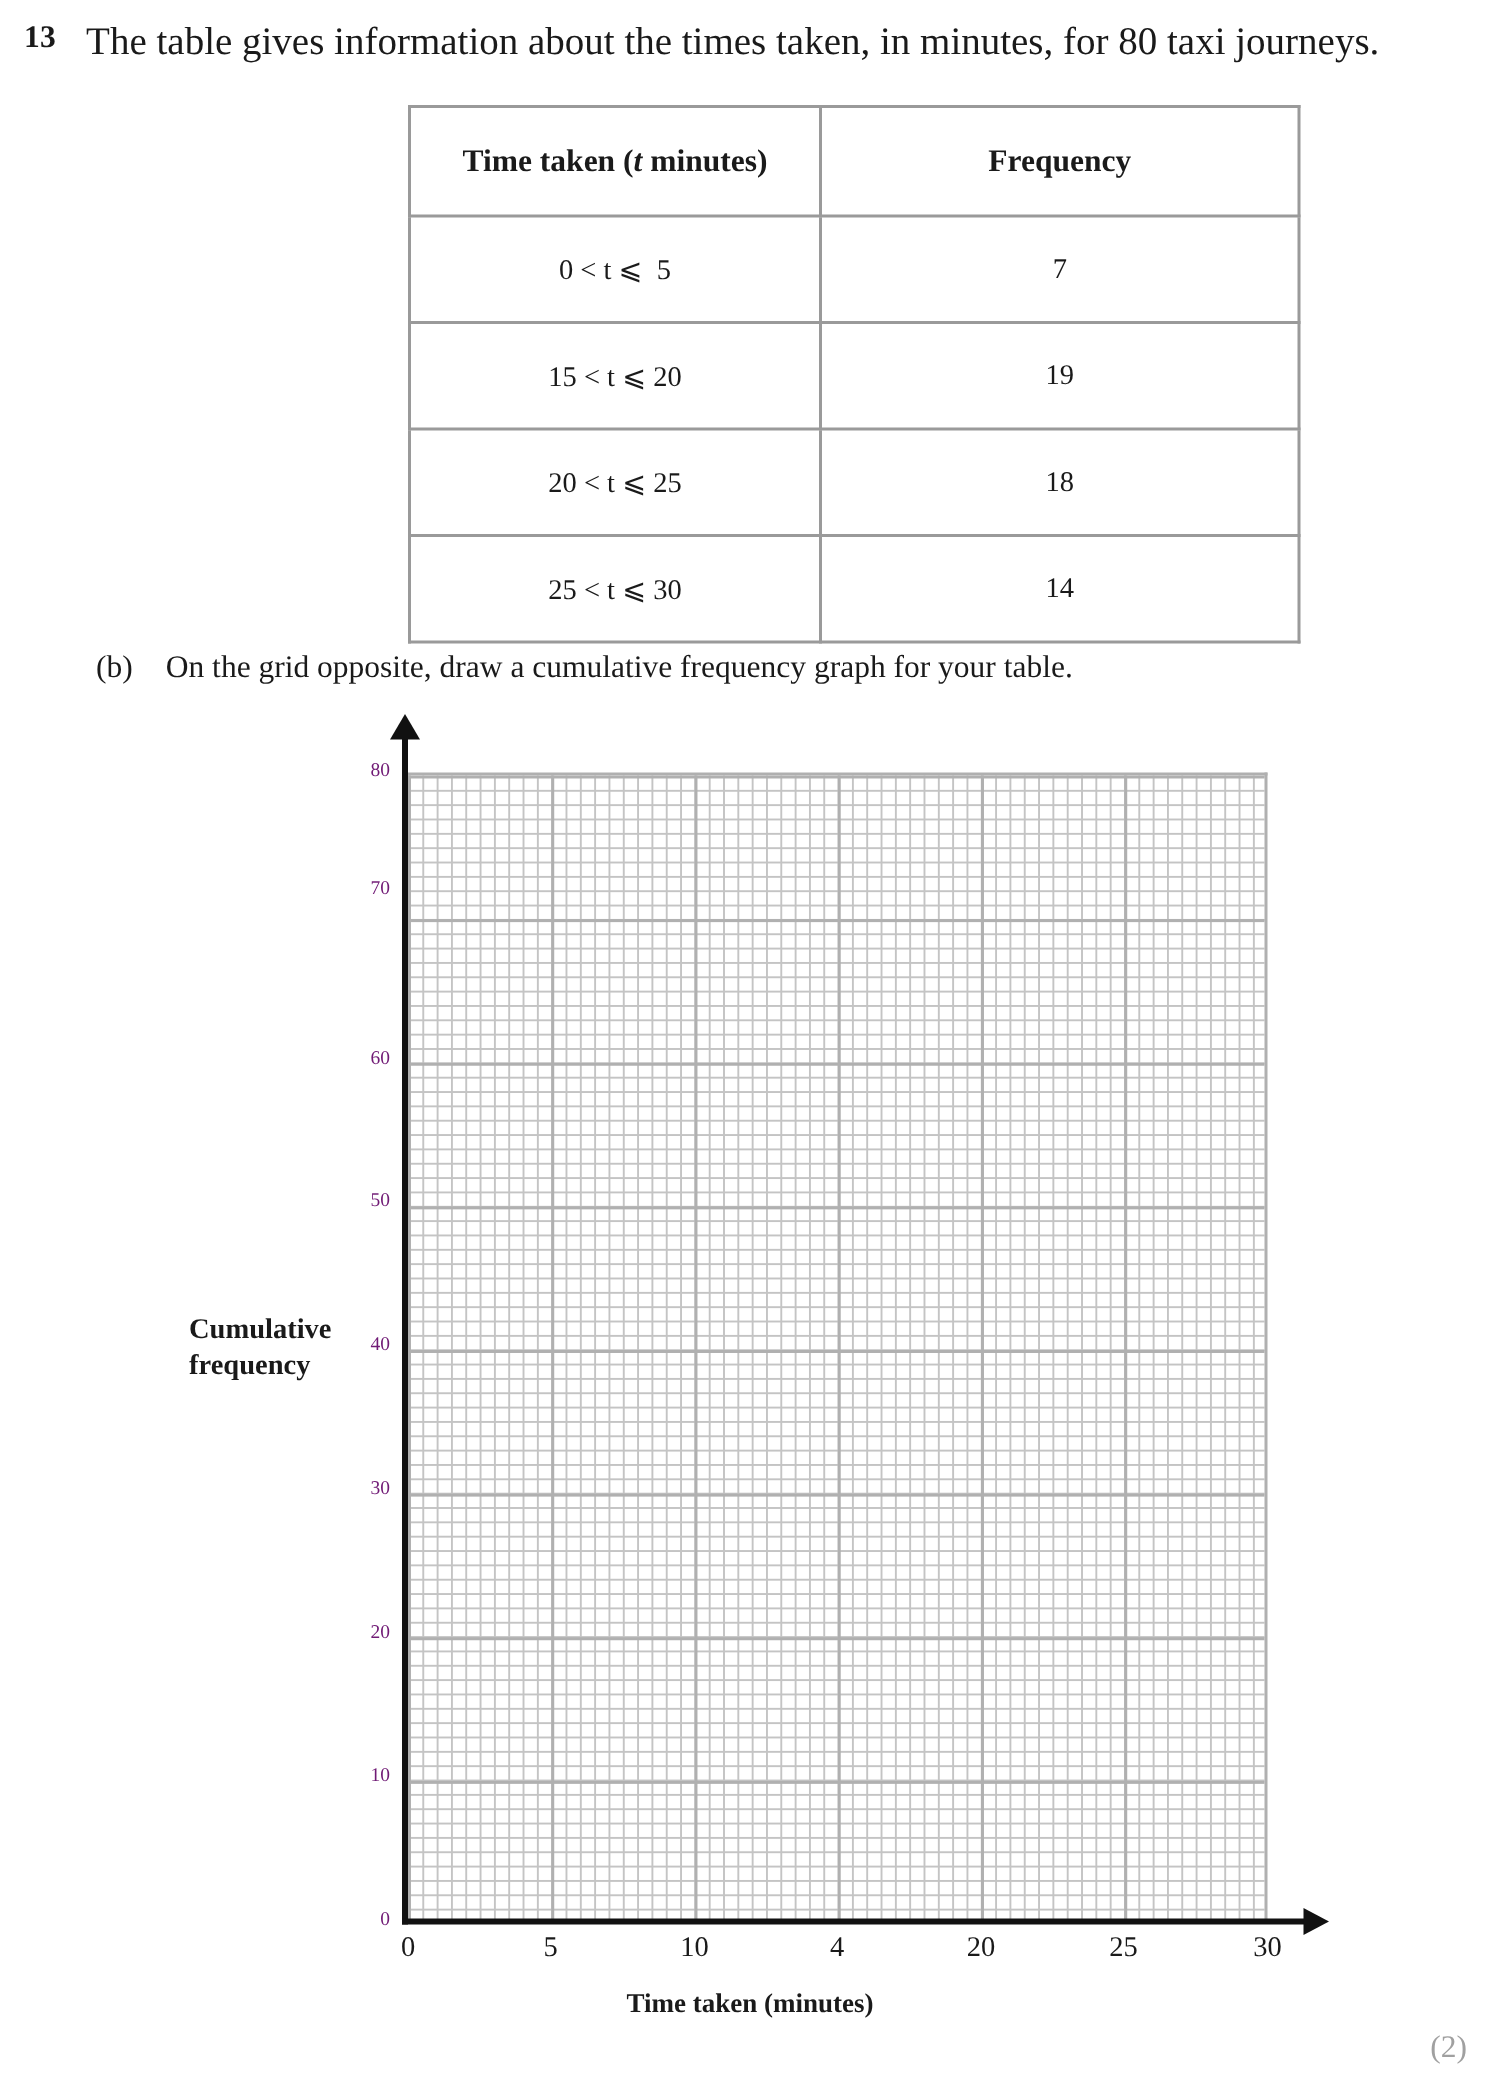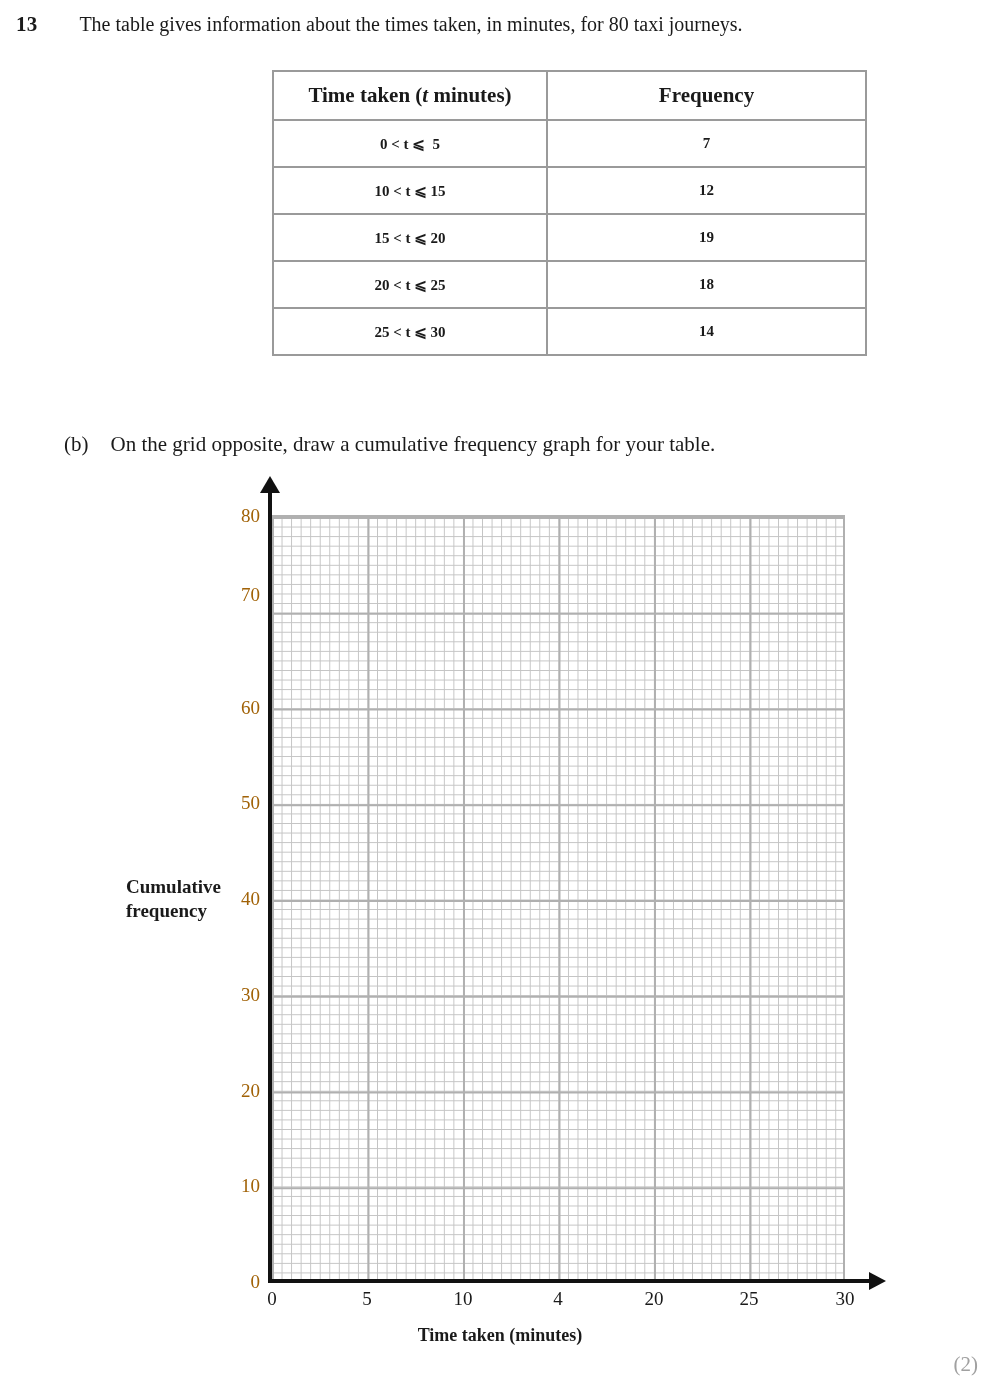--- a/index.html
+++ b/index.html
@@ -25,52 +25,51 @@
     display: flex;
     align-items: flex-start;
     gap: 20px;
   }
   #question-number {
     font-weight: bold;
     font-size: 21px;
     letter-spacing: 0.2px;
   }
   #question-text {
-    font-size: 20px;
+    font-size: 26px;
     line-height: 1.2;
-    margin-left: 22px;
   }
 
   
   #frequency-table {
     position: absolute;
     left: 272px;
     top: 70px;
     width: 593px;
     border-collapse: collapse;
     table-layout: fixed;
     background: #ffffff;
   }
   #frequency-table td,
   #frequency-table th {
     border: 2px solid #9a9a9a;
-    padding: 0;
+    padding: 12px;
     text-align: center;
     vertical-align: middle;
     background: #fff;
   }
   #frequency-table th {
     height: 47px;
     font-size: 21px;
     font-weight: bold;
   }
   #frequency-table td {
     height: 45px;
-    font-size: 15px;
-    font-weight: bold;
+    font-size: 19px;
+    font-weight: normal;
   }
   .col-interval { width: 274px; }
   .col-frequency { width: 319px; }
   .interval-cell {
     font-size: 20px;
     white-space: pre;
   }
   .ital { font-style: italic; }
 
   
@@ -152,22 +151,22 @@
     width: 0; height: 0;
     border-top: 9px solid transparent;
     border-bottom: 9px solid transparent;
     border-left: 17px solid #111;
   }
   .y-tick-label {
     position: absolute;
     right: 0;
     width: 40px;
     text-align: right;
-    font-size: 19px;
-    color: #a16207;
+    font-size: 13px;
+    color: #701a75;
   }
   #y-tick-labels {
     position: absolute;
     left: 210px;
     top: 0;
     width: 50px;
     height: 880px;
   }
   #x-tick-labels {
     position: absolute;
@@ -229,24 +228,20 @@
       <th>
         <span>Time taken (</span><span class="ital">t</span><span> minutes)</span>
       </th>
       <th>Frequency</th>
     </tr>
   </thead>
   <tbody>
     <tr>
       <td class="interval-cell">0 &lt; t ⩽  5</td>
       <td>7</td>
-    </tr>
-    <tr>
-      <td class="interval-cell">10 &lt; t ⩽ 15</td>
-      <td>12</td>
     </tr>
     <tr>
       <td class="interval-cell">15 &lt; t ⩽ 20</td>
       <td>19</td>
     </tr>
     <tr>
       <td class="interval-cell">20 &lt; t ⩽ 25</td>
       <td>18</td>
     </tr>
     <tr>

